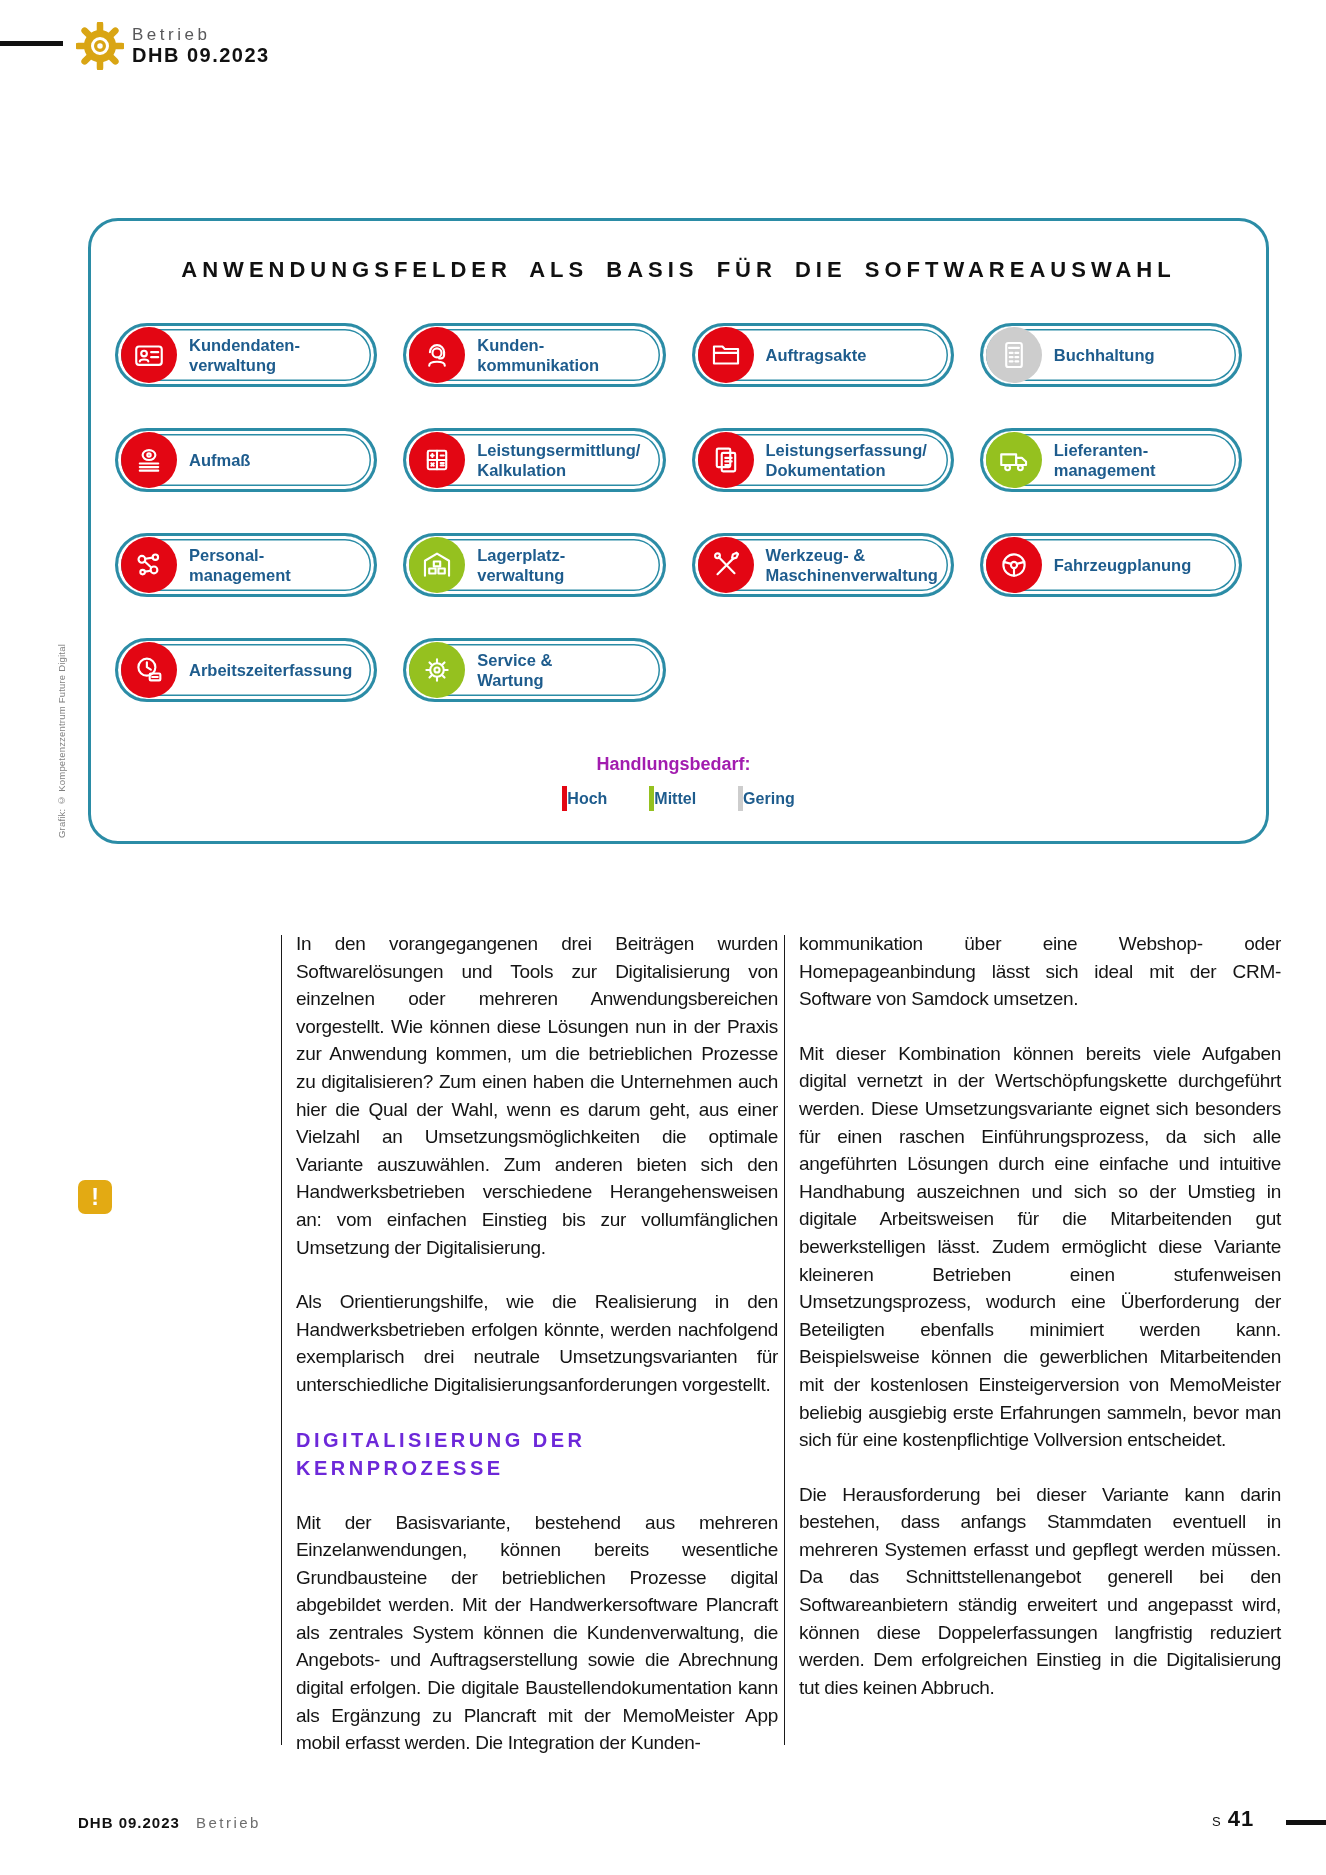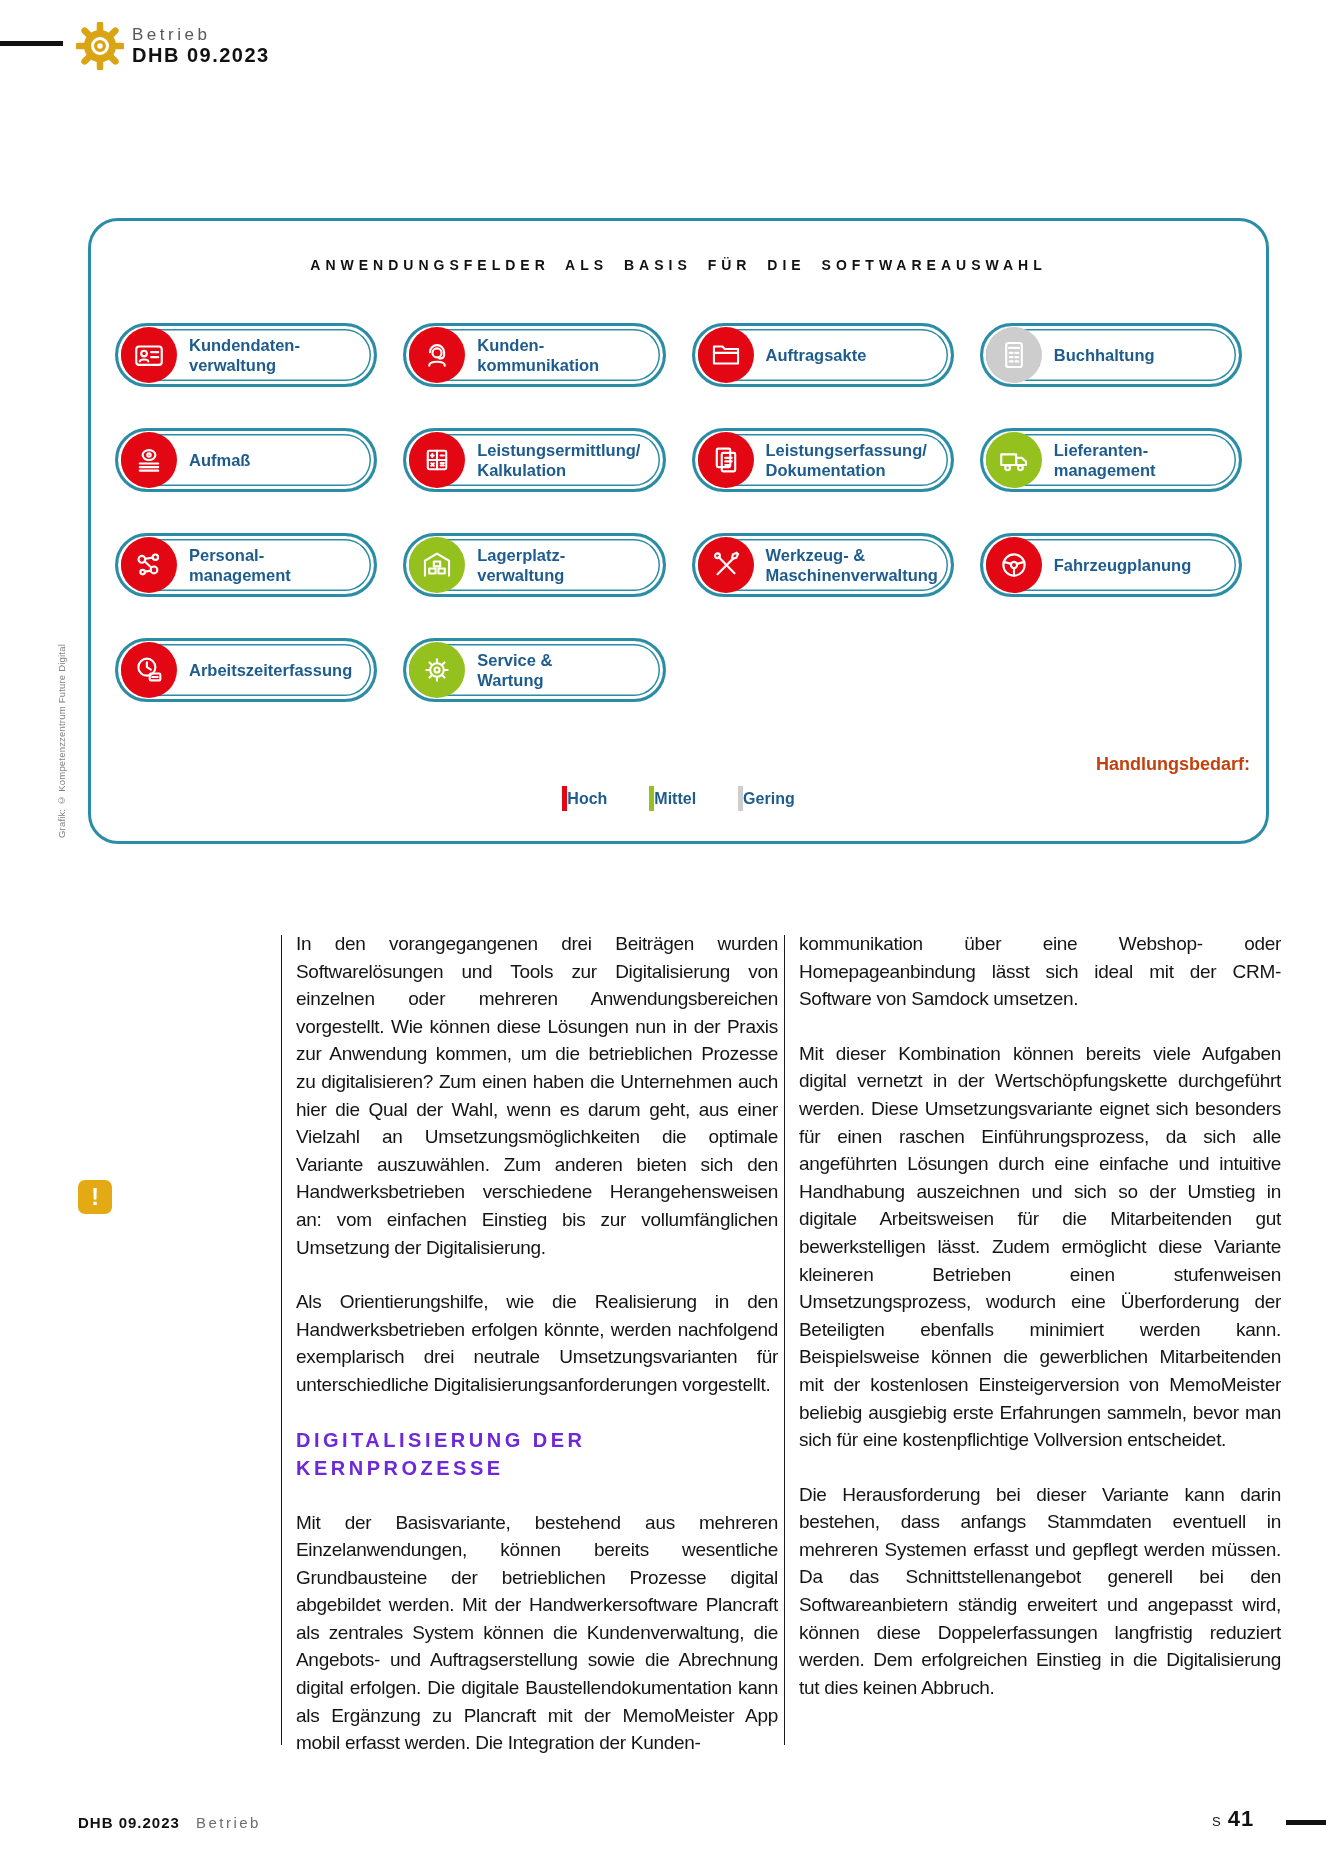--- a/index.html
+++ b/index.html
@@ -11,33 +11,33 @@
   .header{position:absolute;left:76px;top:22px;display:flex;align-items:center;}
   .gear-wrap{width:48px;height:48px;margin-right:8px;}
   .hdr-text{display:flex;flex-direction:column;line-height:1.15;}
   .hdr-section{font-size:17px;color:#58585a;letter-spacing:3.5px;}
   .hdr-issue{font-size:20px;font-weight:bold;color:#111;letter-spacing:1.5px;}
 
   
   .panel{position:absolute;left:88px;top:218px;width:1175px;height:620px;
          border:3px solid #2b8ca6;border-radius:30px;background:#fff;}
   .panel-title{position:absolute;left:0;right:0;top:36px;text-align:center;
-               font-size:14px;font-weight:bold;color:#111;letter-spacing:5px;word-spacing:7px;}
+               font-size:22px;font-weight:bold;color:#111;letter-spacing:5px;word-spacing:7px;}
   .grid{position:absolute;left:24px;right:24px;top:102px;
         display:grid;grid-template-columns:repeat(4,1fr);grid-template-rows:repeat(4,64px);
         column-gap:26px;row-gap:41px;}
   .pill{display:flex;align-items:center;background:#fff;border:3px solid #2b8ca6;border-radius:34px;
         box-shadow:inset 0 0 0 3px #ffffff, inset 0 0 0 4.5px #2b8ca6;padding-left:3px;}
   .picon{width:56px;height:56px;border-radius:50%;flex:none;display:flex;align-items:center;
          justify-content:center;margin-right:12px;}
   .picon svg{width:34px;height:34px;stroke:#fff;fill:none;stroke-width:1.5;stroke-linecap:round;stroke-linejoin:round;}
   .plabel{font-size:16.5px;font-weight:bold;color:#1e5c8d;line-height:1.22;white-space:pre-line;}
 
-  .legend-title{position:absolute;left:0;right:16px;top:533px;text-align:right;
-                font-size:18px;font-weight:bold;color:#c2410c;}
+  .legend-title{position:absolute;left:0;right:10px;top:533px;text-align:center;
+                font-size:18px;font-weight:bold;color:#a21caf;}
   .legend-items{position:absolute;left:0;right:0;top:565px;display:flex;justify-content:center;gap:42px;}
   .legend-item{display:flex;align-items:center;}
   .legend-bar{width:5px;height:25px;}
   .legend-label{font-size:16px;font-weight:bold;color:#1e5c8d;}
 
   .credit{position:absolute;left:56px;top:686px;height:152px;width:16px;
           writing-mode:vertical-rl;transform:rotate(180deg);
           font-size:9.5px;color:#808080;letter-spacing:.2px;white-space:nowrap;}
 
   

